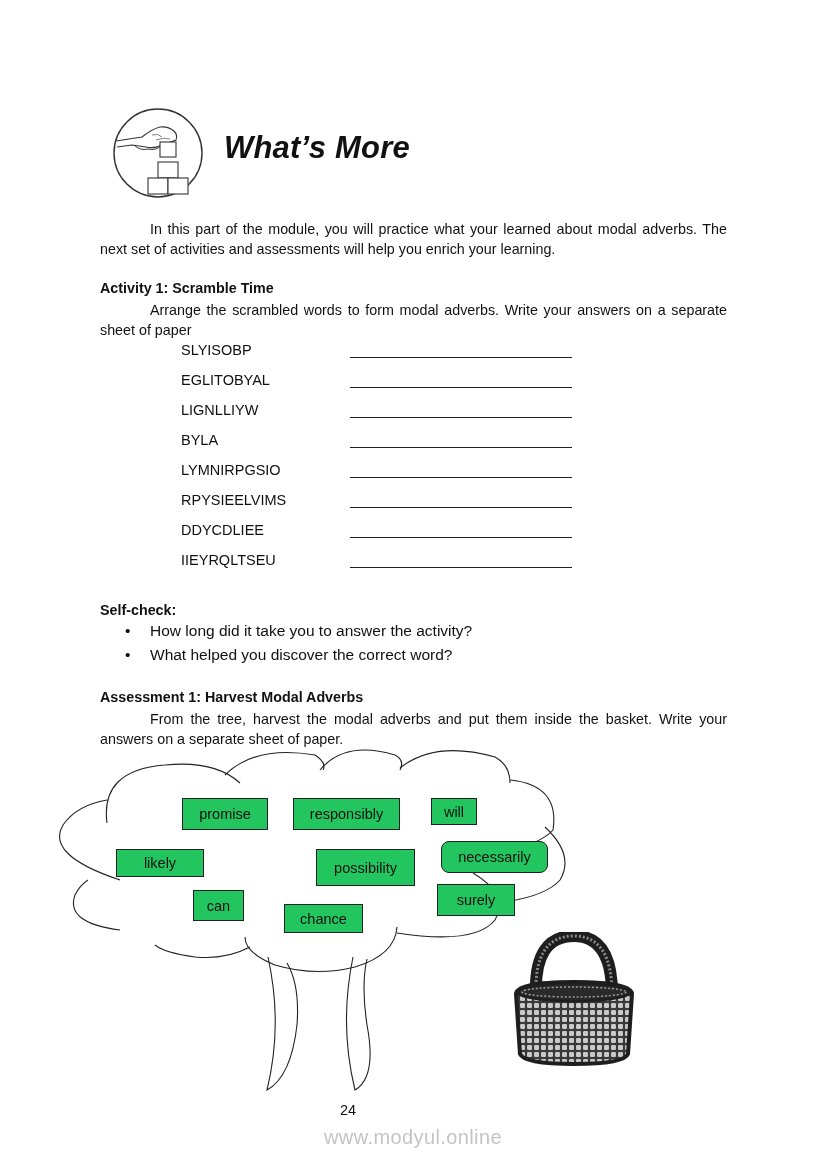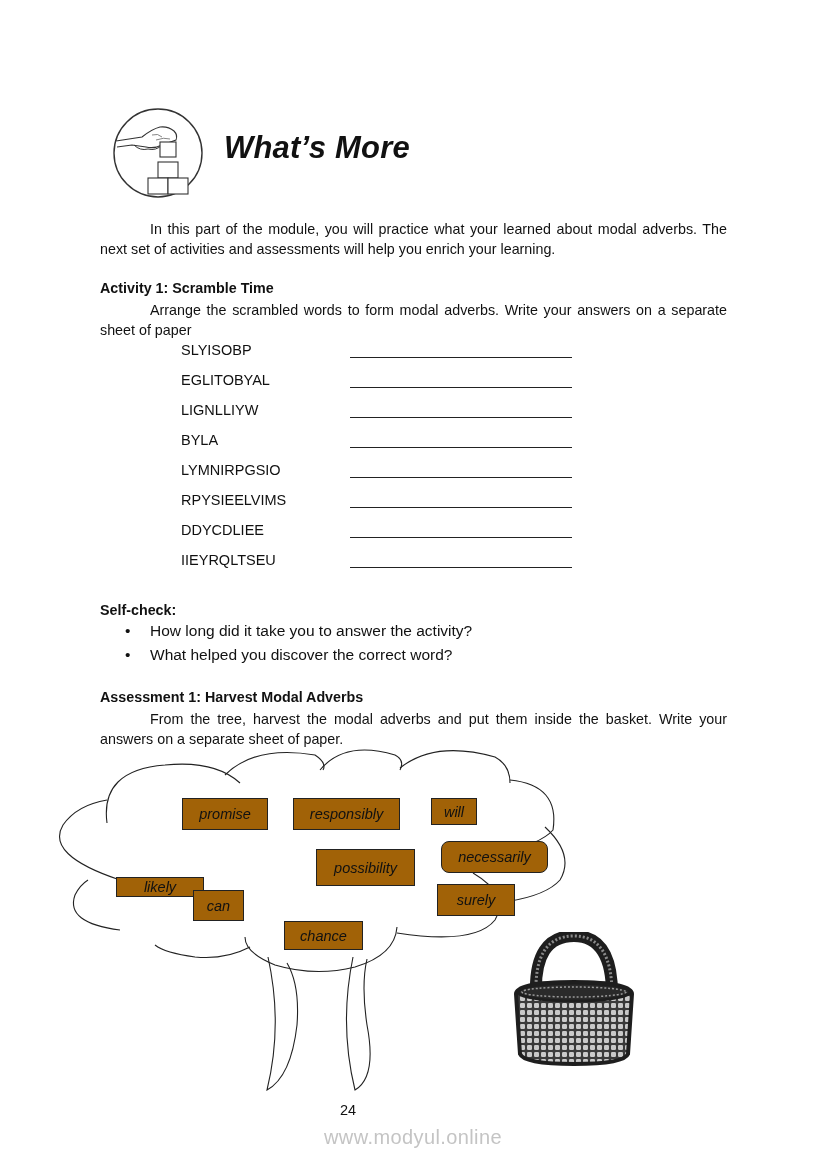--- a/index.html
+++ b/index.html
@@ -28,24 +28,23 @@
       border-bottom: 1.3px solid #222;
     }
     .selfcheck-head { left: 100px; top: 602px; font-size: 14.3px; font-weight: bold; }
     .selfcheck-list { left: 125px; top: 622px; font-size: 15.5px; }
     .selfcheck-item { height: 23.5px; position: relative; padding-left: 25px; }
     .selfcheck-item .bullet { position: absolute; left: 0; top: 0; }
     .assess-head { left: 100px; top: 689px; font-size: 14.3px; font-weight: bold; }
     .assess-instr { top: 709px; }
     .tree { left: 55px; top: 745px; width: 550px; height: 360px; }
     .word-box {
-      position: absolute; border: 1.3px solid #222; background: #a16207;
+      position: absolute; border: 1.3px solid #222; background: #22c55e;
       font-size: 14.5px; display: flex; align-items: center; justify-content: center;
       box-sizing: border-box;
-      font-style: italic;
     }
     .basket { left: 512px; top: 932px; width: 126px; height: 134px; }
     .page-num { left: 0; width: 696px; top: 1102px; text-align: center; font-size: 14.5px; }
     .watermark {
       left: 0; width: 826px; top: 1126px; text-align: center; font-size: 20px;
       color: #c4c4c4; letter-spacing: 0.4px;
     }
   </style>
 </head>
 <body>
@@ -140,25 +139,25 @@
       <path d="M490 82 Q520 110 505 135 Q490 152 443 158"></path>
       <path d="M418 128 Q455 150 440 175 Q420 200 342 188"></path>
       <path d="M342 182 Q340 210 300 222 Q260 232 220 220 Q190 208 190 192"></path>
       <path d="M195 202 Q170 215 140 212 Q110 208 100 200"></path>
       <path d="M65 185 Q10 178 20 150 Q25 140 33 135"></path>
     </g>
   </svg>
   <div class="word-box" style="left:127px;top:53px;width:86px;height:32px;">promise</div>
   <div class="word-box" style="left:238px;top:53px;width:107px;height:32px;">responsibly</div>
   <div class="word-box" style="left:376px;top:53px;width:46px;height:27px;">will</div>
-  <div class="word-box" style="left:61px;top:104px;width:88px;height:20px;margin-top:28px;">likely</div>
+  <div class="word-box" style="left:61px;top:104px;width:88px;height:28px;">likely</div>
   <div class="word-box" style="left:261px;top:104px;width:99px;height:37px;">possibility</div>
   <div class="word-box" style="left:386px;top:96px;width:107px;height:32px;border-radius:8px;">necessarily</div>
   <div class="word-box" style="left:138px;top:145px;width:51px;height:31px;">can</div>
-  <div class="word-box" style="left:229px;top:159px;width:79px;height:29px;margin-top:17px;">chance</div>
+  <div class="word-box" style="left:229px;top:159px;width:79px;height:29px;">chance</div>
   <div class="word-box" style="left:366px;top:139px;width:78px;height:32px;margin-left:16px;">surely</div>
 </div>
 
 <div class="abs basket">
   <svg width="126" height="134" viewBox="0 0 126 134">
     <defs>
       <pattern id="weave" width="7" height="7" patternUnits="userSpaceOnUse">
         <rect width="7" height="7" fill="#3a3a3a"></rect>
         <rect x="1" y="1" width="5" height="5" rx="1.2" fill="#c9c9c9"></rect>
       </pattern>

